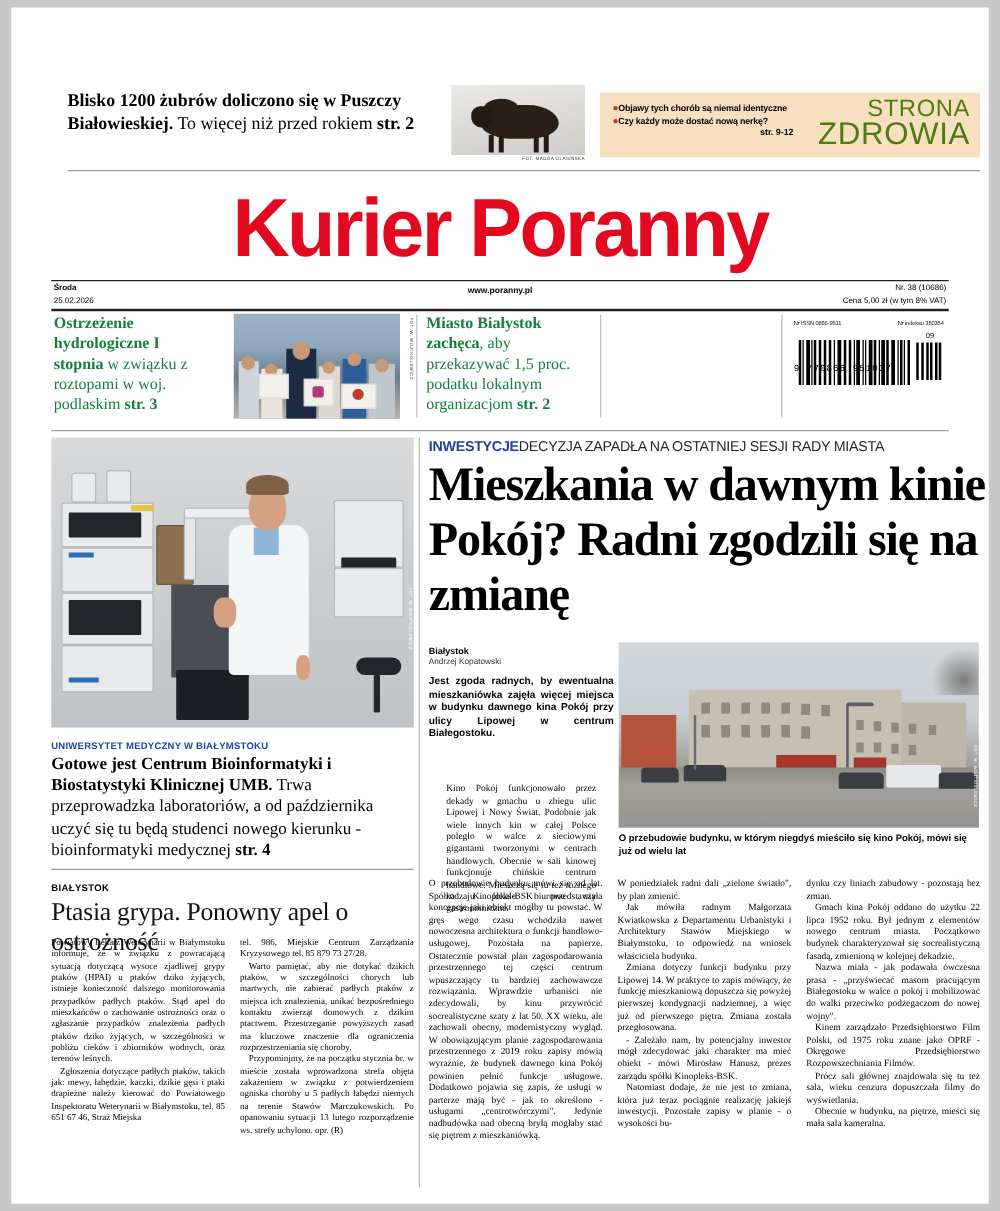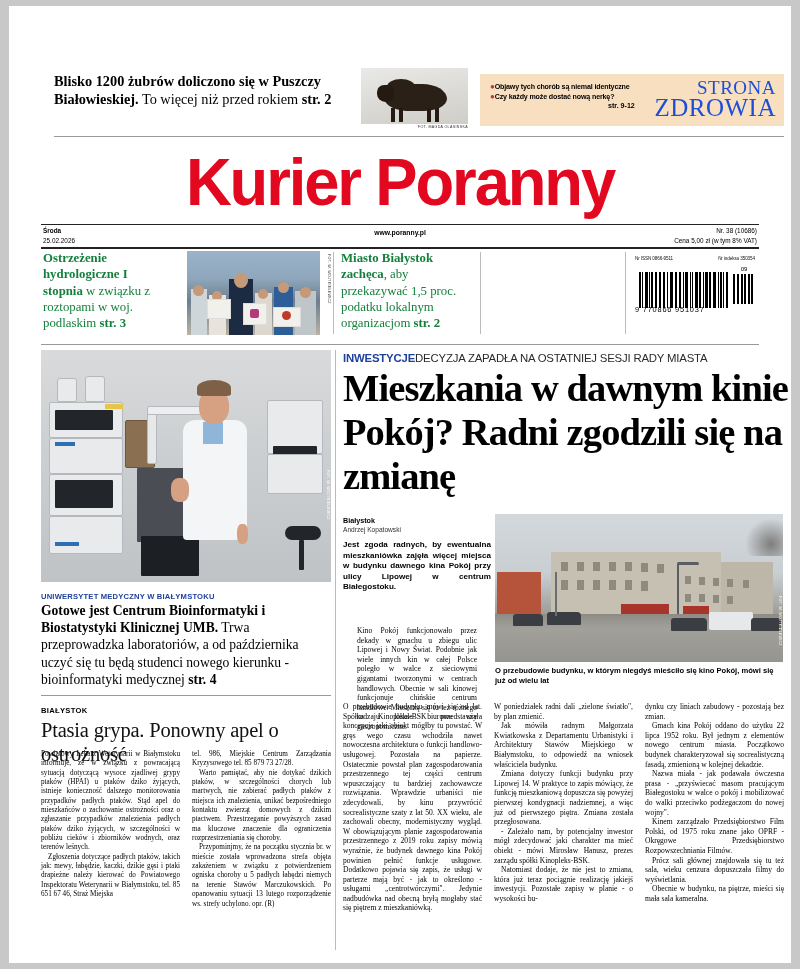--- a/index.html
+++ b/index.html
@@ -54,21 +54,21 @@
     letter-spacing:-.15px;
   }
   .health-bullets .dot{color:#c0392b;font-size:8px;}
   .health-page{
     position:absolute;left:128px;top:28px;
     font-family:"Liberation Sans", sans-serif;
     font-size:7.1px;font-weight:bold;color:#000;
   }
   .health-title{
     position:absolute;right:8px;top:2px;text-align:right;
-    font-family:Liberation Serif, serif;color:#1d4ed8;
+    font-family:Liberation Sans, sans-serif;color:#4d7c0f;
     line-height:23px;
   }
   .health-title .l1{font-size:19px;letter-spacing:.5px;display:block;}
   .health-title .l2{font-size:25px;letter-spacing:.5px;display:block;margin-top:-3px;}
   .rule-top{position:absolute;left:45px;top:130px;width:730px;height:1px;background:#999;}
 
   
   .masthead{
     position:absolute;left:0;top:140px;width:782px;text-align:center;
     font-family:"Liberation Sans", sans-serif;
@@ -125,22 +125,22 @@
   .bc-issn{left:2px;} .bc-index{right:2px;}
   .bc-bars{position:absolute;left:6px;top:20px;width:89px;height:36px;}
   .bc-bars span{position:absolute;top:0;background:#000;height:36px;}
   .bc-addon{position:absolute;left:100px;top:22px;width:22px;height:30px;}
   .bc-addon span{position:absolute;top:0;background:#000;height:30px;}
   .bc-addon-num{
     position:absolute;left:100px;top:14px;width:22px;text-align:center;
     font-family:"Liberation Sans", sans-serif;font-size:6px;color:#000;
   }
   .bc-digits{
-    position:absolute;left:2px;top:53px;width:96px;
-    font-family:Liberation Sans, sans-serif;font-size:7.4px;
+    position:absolute;left:2px;top:40px;width:96px;
+    font-family:Liberation Mono, monospace;font-size:7.4px;
     letter-spacing:.8px;color:#000;
   }
   .rule-teaser{position:absolute;left:32px;top:338px;width:718px;height:1px;background:#999;}
 
   
   .leftcol{position:absolute;left:32px;top:344px;width:290px;}
   .vdiv{position:absolute;left:326px;top:344px;width:1px;height:600px;background:#bbb;}
 
   .mainphoto{
     position:absolute;left:0;top:0;width:290px;height:232px;overflow:hidden;

